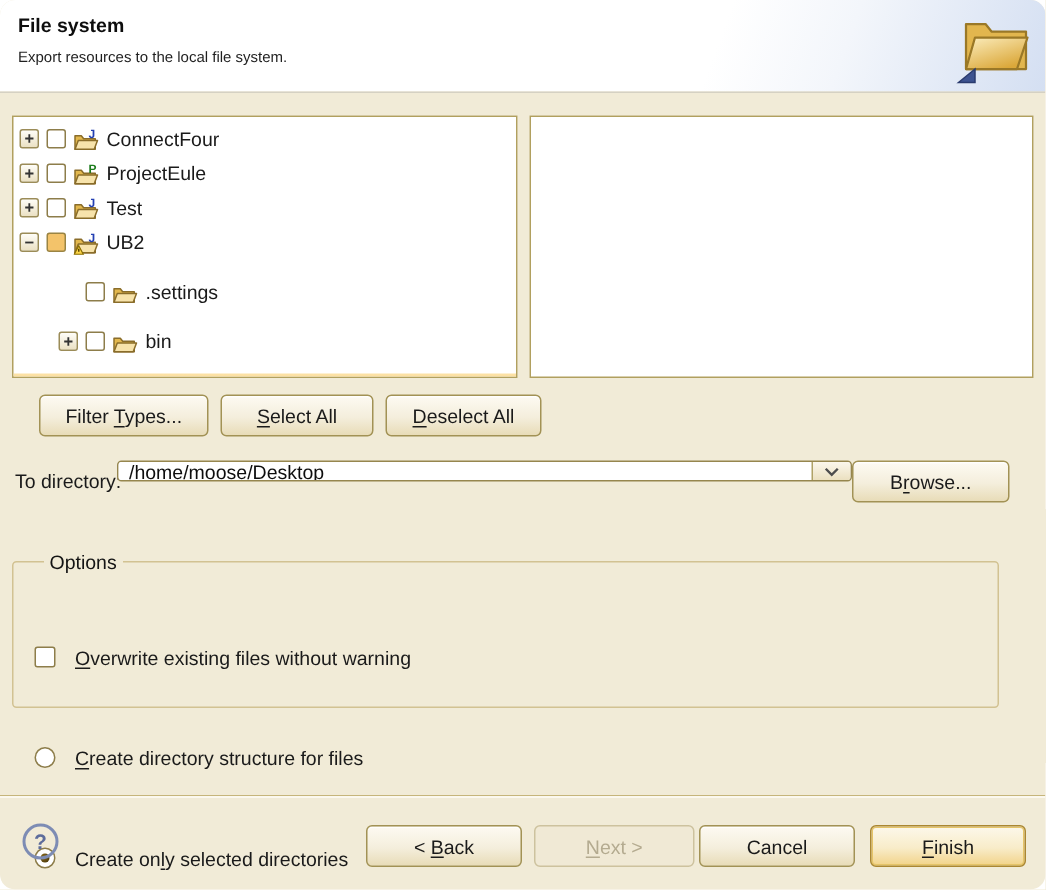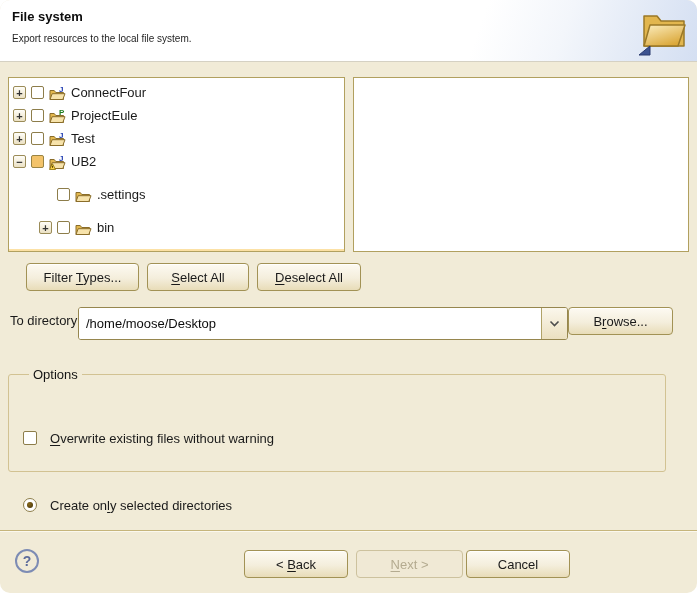--- a/index.html
+++ b/index.html
@@ -47,21 +47,21 @@
   .mn { text-decoration:underline; text-underline-offset:2px; }
   .btn.disabled { color:#b4ab90; background:#f0e9d5; border-color:#cdc29e; box-shadow:none; }
   .btn.default { border-color:#aa8732; box-shadow:inset 0 0 0 1px #e5c468;
     background:linear-gradient(180deg,#fcf8eb 0%,#f8ecc9 55%,#f2d389 100%); }
 
   .action-row { position:absolute; left:10px; top:263px; display:flex; gap:8px;margin-left:16px; }
   .w-filter { width:113px; } .w-select { width:102px; } .w-deselect { width:104px; }
 
   
   .dest-label { position:absolute; left:10px; top:307px; height:27px; display:flex; align-items:center; font-size:13px; }
-  .combo { position:absolute; left:78px; top:307px; width:490px; height:33px;
+  .combo { position:absolute; left:78px; top:307px; width:490px; height:14px;
     border:1px solid #96864e; border-radius:3px; background:#fff; display:flex; overflow:hidden; }
   .combo input { flex:1; border:0; outline:0; padding:0 7px; font-family:inherit; font-size:13px; color:#0d0d0d; background:#fff; }
   .combo-arrow { width:26px; border-left:1px solid #b0a267;
     background:linear-gradient(180deg,#fbf7ec,#ebe0c0); display:flex; align-items:center; justify-content:center; }
   .browse-btn { position:absolute; left:568px; top:307px; width:105px; }
 
   
   .options { position:absolute; left:8px; top:367px; width:658px; height:105px;
     border:1px solid #d2c292; border-radius:3px; padding:3px 0 0 14px; }
   .options legend { font-size:13px; padding:0 4px; margin-left:6px; color:#141414; }
@@ -230,32 +230,39 @@
       <span class="lbl"><span>B</span><span class="mn">r</span><span>owse...</span></span>
     </button>
 
   <fieldset class="options">
     <legend>Options</legend>
     <div class="opt-row">
       <span class="opt-cb"></span>
       <span class="olabel"><span></span><span class="mn">O</span><span>verwrite existing files without warning</span></span>
     </div>
     <div class="opt-row">
+      <span class="opt-radio"></span>
+      <span class="olabel"><span></span><span class="mn">C</span><span>reate directory structure for files</span></span>
+    </div>
+    <div class="opt-row">
       <span class="opt-radio on"></span>
       <span class="olabel"><span>Create on</span><span class="mn">l</span><span>y selected directories</span></span>
     </div>
   </fieldset>
 
   <div class="footer-sep"></div>
   <button class="help-btn">
       <span>?</span>
     </button>
   <button class="btn back-btn">
       <span class="lbl"><span>&lt; </span><span class="mn">B</span><span>ack</span></span>
     </button>
   <button class="btn disabled next-btn">
       <span class="lbl"><span></span><span class="mn">N</span><span>ext &gt;</span></span>
     </button>
   <button class="btn cancel-btn">
       <span class="lbl">Cancel</span>
     </button>
+  <button class="btn default finish-btn">
+      <span class="lbl"><span></span><span class="mn">F</span><span>inish</span></span>
+    </button>
 
 </div>
 
 </body></html>

